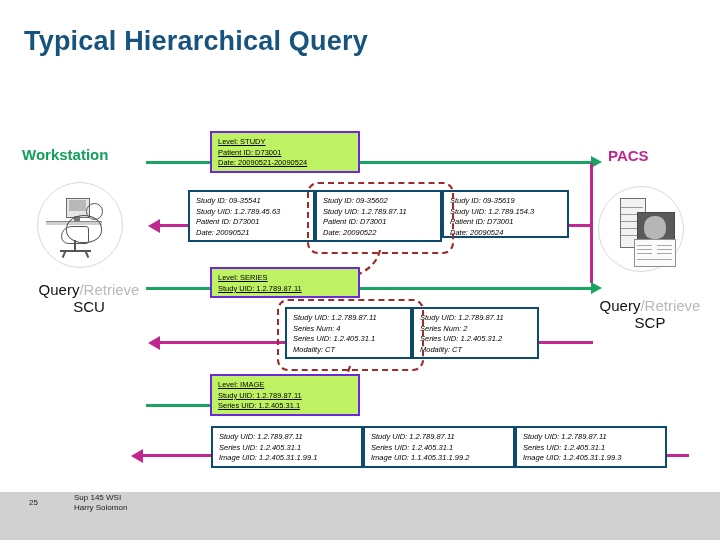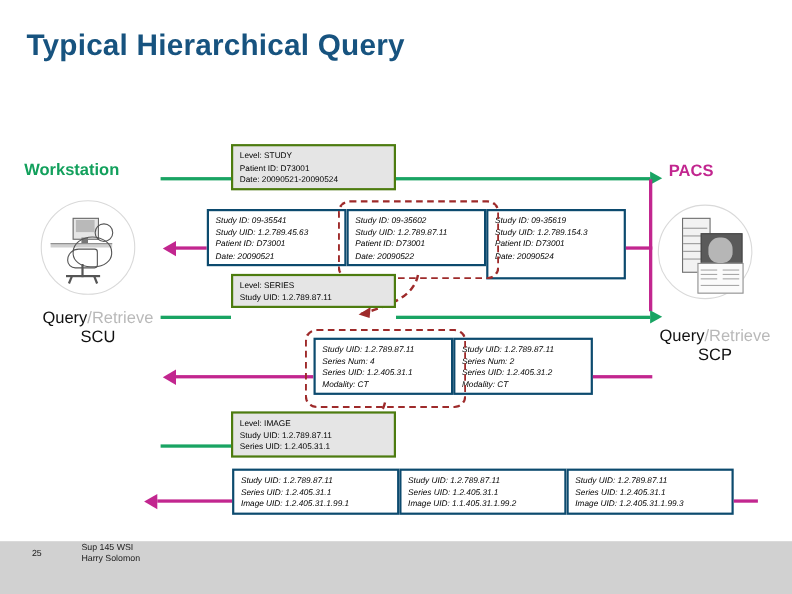--- a/index.html
+++ b/index.html
@@ -45,23 +45,23 @@
   
   .icon-circle{
     position:absolute;border-radius:50%;
     border:1px solid #d9d9d9;background:#fff;
   }
   .ws-circle{left:37px;top:182px;width:84px;height:84px;}
   .pacs-circle{left:598px;top:186px;width:84px;height:84px;}
 
   
   .lvl-box{
-    position:absolute;border:2px solid #4d7c0f;background:#e5e5e5;
+    position:absolute;border:2px solid #6d28d9;background:#bef264;
     font-size:7.5px;color:#000;line-height:10.5px;
-    padding:4px 6px;box-sizing:border-box;
+    padding:4px 6px;box-sizing:border-box;text-decoration:underline;
   }
   
   .rsp-box{
     position:absolute;border:2px solid #0c4a6e;background:#fff;
     font-size:7.5px;color:#000;line-height:10.5px;
     padding:4px 6px;box-sizing:border-box;font-style:italic;
   }
   .ln{display:block;white-space:nowrap;}
 
   
@@ -178,38 +178,38 @@
     <span class="ln">Date: 20090521</span>
   </div>
 
   <div class="rsp-box" style="left:315px;top:190px;width:127px;height:52px;">
     <span class="ln">Study ID: 09-35602</span>
     <span class="ln">Study UID: 1.2.789.87.11</span>
     <span class="ln">Patient ID: D73001</span>
     <span class="ln">Date: 20090522</span>
   </div>
 
-  <div class="rsp-box" style="left:442px;top:190px;width:127px;height:64px;">
+  <div class="rsp-box" style="left:442px;top:190px;width:127px;height:48px;">
     <span class="ln">Study ID: 09-35619</span>
     <span class="ln">Study UID: 1.2.789.154.3</span>
     <span class="ln">Patient ID: D73001</span>
     <span class="ln">Date: 20090524</span>
   </div>
 
   <div class="m-line" style="left:569px;top:224px;width:24px;height:3px;"></div>
   <div class="m-line" style="left:590px;top:163px;width:3px;height:120px;"></div>
 
   <div class="dash-box" style="left:307px;top:182px;width:143px;height:68px;"></div>
   <svg class="dash-arrow" style="left:280px;top:248px;width:110px;height:46px;" viewBox="0 0 110 46">
     <path d="M100,2 C96,22 74,30 46,38" fill="none" stroke="#9e2a2a" stroke-width="2.2" stroke-dasharray="6,4"></path>
     <polygon points="46,38 57,31 56,41" fill="#9e2a2a"></polygon>
   </svg>
 
   <div class="g-line" style="left:146px;top:287px;width:64px;height:3px;"></div>
-  <div class="lvl-box" style="left:210px;top:249px;width:150px;height:31px;">
+  <div class="lvl-box" style="left:210px;top:267px;width:150px;height:31px;">
     <span class="ln">Level: SERIES</span>
     <span class="ln">Study UID: 1.2.789.87.11</span>
   </div>
   <div class="g-line" style="left:360px;top:287px;width:231px;height:3px;"></div>
   <div class="g-arrow" style="left:591px;top:282px;"></div>
 
   <div class="m-arrow" style="left:148px;top:336px;"></div>
   <div class="m-line" style="left:160px;top:341px;width:125px;height:3px;"></div>
 
   <div class="rsp-box" style="left:285px;top:307px;width:127px;height:52px;">

